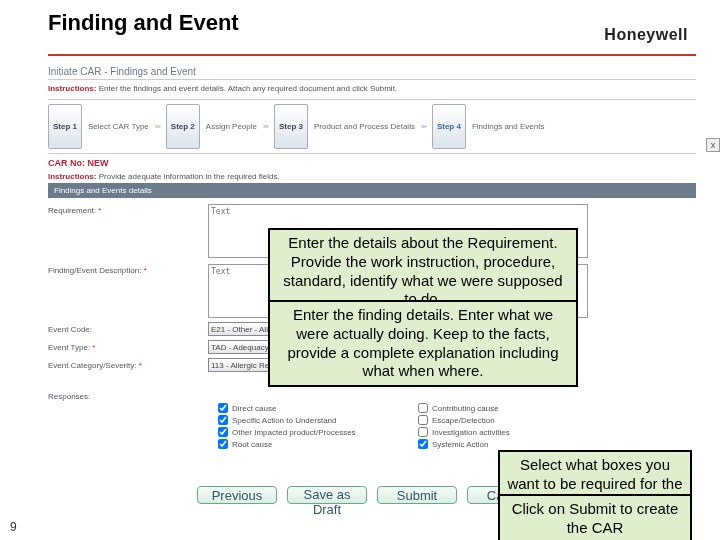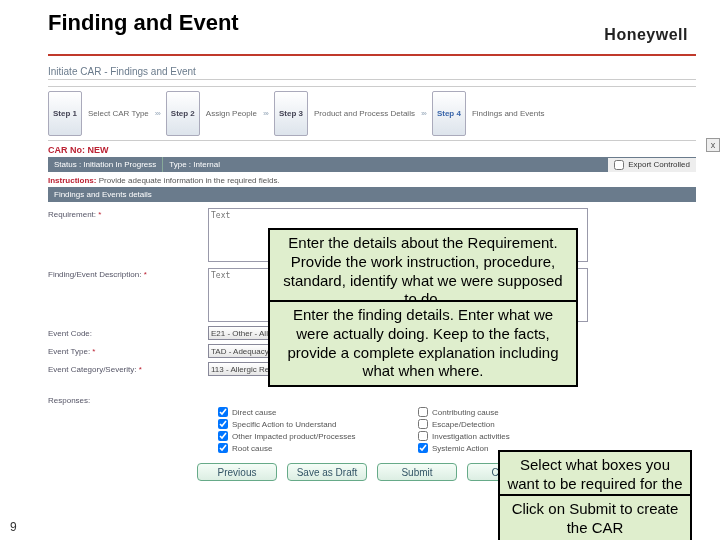--- a/index.html
+++ b/index.html
@@ -34,65 +34,55 @@
   .selectbox { width: 200px; height: 14px; border: 1px solid #889; background: linear-gradient(#fff,#e6e6e6); font-size: 8px; color: #444; padding: 0 2px; display: flex; align-items: center; justify-content: space-between; }
   .selectbox .caret { font-size: 7px; color: #555; }
   .drow { display: flex; align-items: center; gap: 10px; margin-top: 4px; font-size: 8px; color: #556; }
   .drow .lbl { width: 150px; }
   .respgrid { margin-top: 20px; }
   .resphead { font-size: 8px; color: #556; margin-bottom: 2px; }
   .resprows { display: grid; grid-template-columns: 170px 200px 200px; row-gap: 2px; font-size: 8px; color: #555; }
   .cb { display: flex; align-items: center; gap: 4px; }
   .cb input { width: 10px; height: 10px; }
   .btnbar { display: flex; gap: 10px; justify-content: center; margin-top: 10px; }
-  .btn { width: 80px; height: 18px; font-size: 10px; border: 1px solid #6a8; border-radius: 4px; background: linear-gradient(#f4fdf7,#dceee3); color: #356; cursor: pointer; }
+  .btn { width: 80px; height: 18px; font-size: 13px; border: 1px solid #6a8; border-radius: 4px; background: linear-gradient(#f4fdf7,#dceee3); color: #356; cursor: pointer; margin-top: 27px; }
   .callout { position: absolute; background: #dfeecd; border: 2px solid #000; font-size: 15px; color: #000; text-align: center; padding: 4px 6px; line-height: 1.25; }
   .pagenum { position: absolute; left: 10px; bottom: 6px; font-size: 12px; color: #333; }
 </style>
 </head>
 <body>
 <div class="slide">
 
 <div class="title">Finding and Event</div>
 <div class="brand">Honeywell</div>
 <div class="redline"></div>
 
 <div class="app">
   <div class="app-head">
     <span class="crumb">Initiate CAR - Findings and Event</span>
+  </div>
+  <div class="instr">
+    <b>Instructions:</b>
+    <span>Enter the findings and event details. Attach any required document and click Submit.</span>
   </div>
   <div class="steps">
     <span class="step">Step 1</span>
     <span class="steptxt">Select CAR Type</span>
     <span class="stepchevs">›››</span>
     <span class="step">Step 2</span>
     <span class="steptxt">Assign People</span>
     <span class="stepchevs">›››</span>
     <span class="step">Step 3</span>
     <span class="steptxt">Product and Process Details</span>
     <span class="stepchevs">›››</span>
     <span class="step active">Step 4</span>
     <span class="steptxt">Findings and Events</span>
   </div>
   <div class="carno">CAR No: NEW</div>
 
-  <div class="statusbar">
-    <div class="seg">
-      <span>Status :</span>
-      <span>Initiation In Progress</span>
-    </div>
-    <div class="seg" style="border-left:1px solid #8a9;">
-      <span>Type :</span>
-      <span>Internal</span>
-    </div>
-    <div class="right">
-      <input type="checkbox" style="">
-      <span>Export Controlled</span>
-    </div>
-  </div>
 
   <div class="subinstr">
     <b>Instructions:</b>
     <span>Provide adequate information in the required fields.</span>
   </div>
   <div class="bar">Findings and Events details</div>
 
   <div class="fieldrow">
     <div class="lbl">
       <span>Requirement:</span> <span class="req">*</span>

